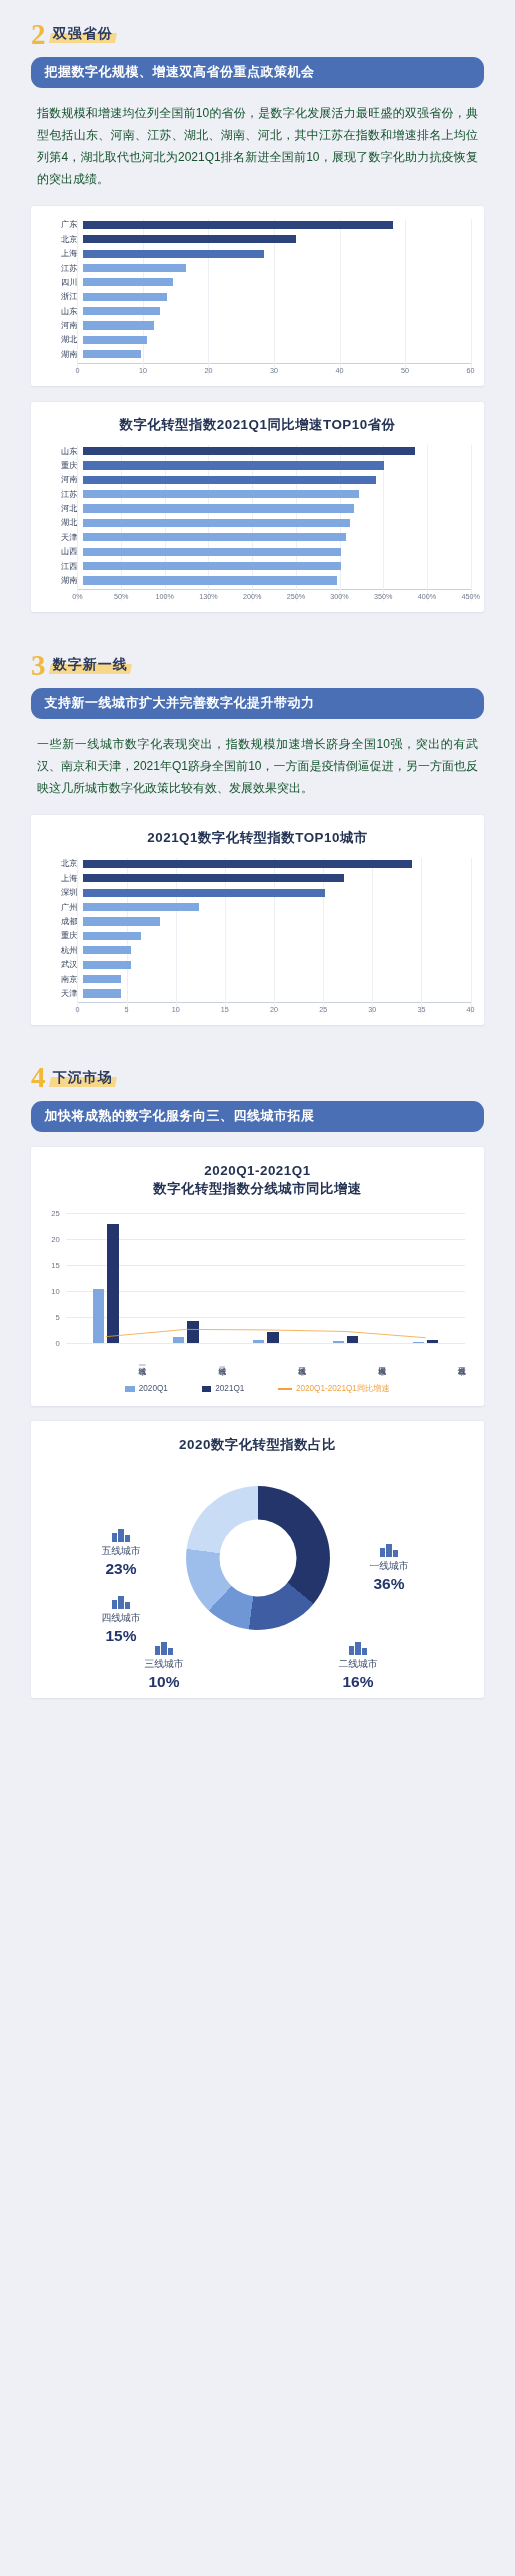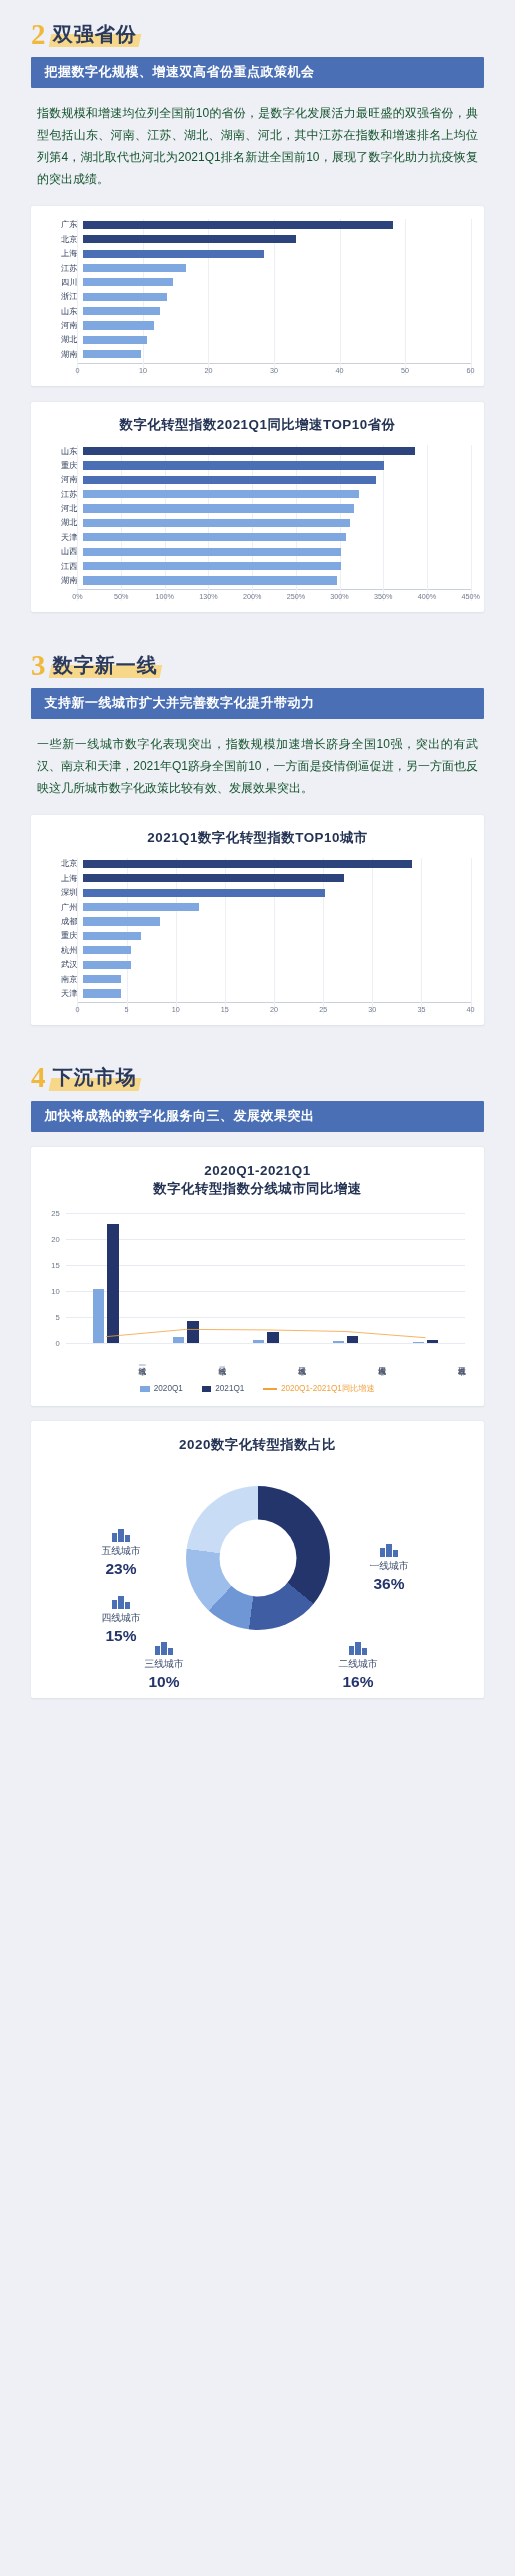--- a/index.html
+++ b/index.html
@@ -13,39 +13,39 @@
   .page{width:515px;margin:0 auto;background:#eef0f5;padding-bottom:20.6px;}
 
   
   .sec{padding:0 0 5.2px 0;}
   .sec-head{display:flex;align-items:center;gap:7.2px;padding:19.6px 0 0 31px;}
   .sec-num{
     font-size:29px;font-weight:bold;color:#f0b93b;line-height:1;
     font-family:"Liberation Serif",serif;
   }
   .sec-title{
-    font-size:20px;font-weight:bold;color:#2b3a5c;letter-spacing:1px;
+    font-size:14px;font-weight:bold;color:#2b3a5c;letter-spacing:1px;
     position:relative;z-index:2;
   }
   .sec-title-hl{
     position:relative;
   }
   .sec-title-hl:before{
     content:"";position:absolute;left:-3.1px;right:-3.1px;top:52%;bottom:-2.1px;
     background:#f7d88a;z-index:-1;transform:skewX(-12deg);
   }
   .sec-band{
     margin:8.2px 31px 0 31px;
     background:#4a6fb5;
     color:#fff;
     font-size:13px;
     font-weight:bold;
     letter-spacing:0.5px;
     padding:6.7px 0 6.7px 13.4px;
-    border-radius:1px;
+    border-radius:11px;
     position:relative;
   }
   .sec-band:after{
     content:"";position:absolute;right:0px;top:0;bottom:0;width:0;
   }
 
   .para{
     margin:13.4px 37px 0 37px;
     font-size:12px;
     line-height:1.85;
@@ -92,21 +92,21 @@
   .combo .hgrid{position:absolute;left:0;right:0;height:0.5px;background:#e8ebf1;}
   .combo .bars{position:absolute;left:0;right:0;bottom:0;top:0;display:flex;}
   .combo .grp{flex:1 1 0;position:relative;display:flex;justify-content:center;align-items:flex-end;gap:3.1px;}
   .combo .bar{width:11.3px;}
   .combo .bar.b1{background:#7fa8e0;}
   .combo .bar.b2{background:#23356b;}
   .combo .xlabels{position:absolute;left:21.6px;right:5.2px;bottom:3.1px;display:flex;}
   .combo .xlab{flex:1 1 0;text-align:center;font-size:7.7px;color:#49546b;line-height:1.15;
     writing-mode:vertical-rl;text-orientation:upright;margin:0 auto;height:30px;}
   .combo .xlab-wrap{flex:1 1 0;display:flex;justify-content:center;}
-  .legend{display:flex;justify-content:center;gap:19px;align-items:center;margin-top:4.1px;flex-wrap:wrap;}
+  .legend{display:flex;justify-content:center;gap:34px;align-items:center;margin-top:4.1px;flex-wrap:wrap;}
   .legend-item{display:flex;align-items:center;gap:4.1px;font-size:8.2px;color:#4a5företag;color:#4a5670;}
   .lg-box{width:9.3px;height:6.2px;display:inline-block;}
   .lg-line{width:13.4px;height:1.5px;background:#f2a13c;display:inline-block;}
 
   
   .donut-wrap{position:relative;height:222px;margin-top:3.1px;}
   .donut{
     position:absolute;left:50%;top:20.6px;transform:translateX(-50%);
     width:144px;height:144px;border-radius:50%;
   }
@@ -409,21 +409,21 @@
         </div>
     </div>
     <div class="spacer"></div>
   </div>
 
   <div class="sec">
     <div class="sec-head">
       <span class="sec-num">4</span>
       <span class="sec-title"><span class="sec-title-hl">下沉市场</span></span>
     </div>
-    <div class="sec-band">加快将成熟的数字化服务向三、发展效果突出</div>
+    <div class="sec-band">加快将成熟的数字化服务向三、四线城市拓展</div>
 
     <div class="card">
       <div class="card-title two-line">
         <div>2020Q1-2021Q1</div>
         <div>数字化转型指数分线城市同比增速</div>
       </div>
       <div id="chart3" class="combo">
           <div class="ylab" style="top:4.1px">25</div>
           <div class="ylab" style="top:30px">20</div>
           <div class="ylab" style="top:56px">15</div>

